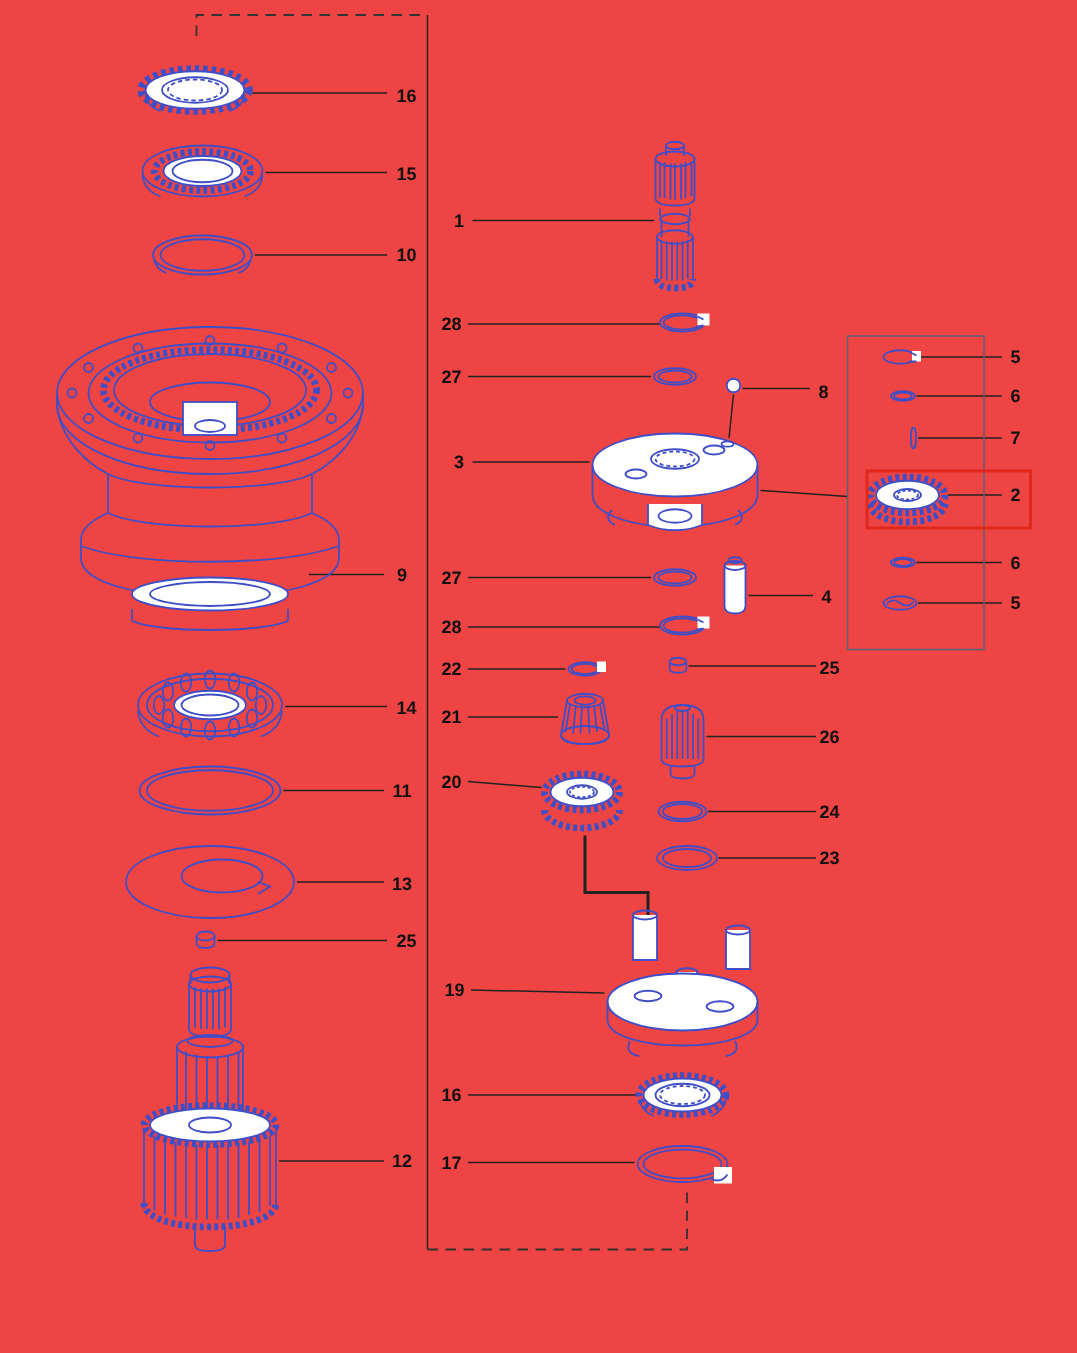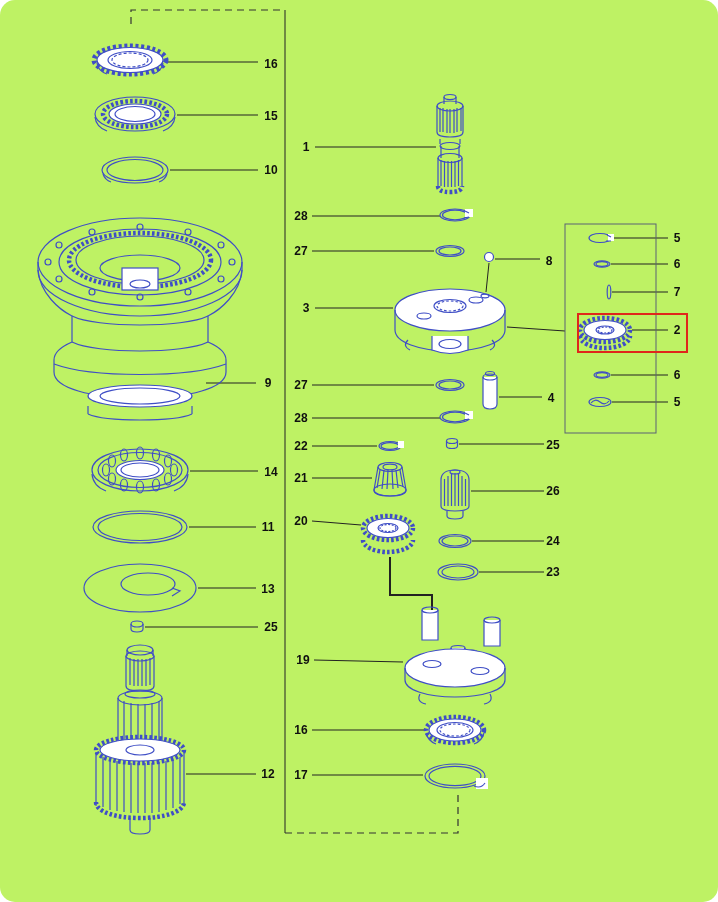--- a/index.html
+++ b/index.html
@@ -1,22 +1,21 @@
 <!DOCTYPE html>
 <html><head>
 <meta charset="utf-8">
 <style>
   html,body{margin:0;padding:0;background:#fff;}
   .canvas{
     position:relative;
     width:718px;height:902px;
-    background:#bef264;
+    background:#ef4444;
     font-family:"Liberation Sans", sans-serif;
     overflow:hidden;
-    border-radius:15px;
   }
   svg{position:absolute;left:0;top:0;}
   
   .p{stroke:#3f4ec6;fill:none;stroke-width:1.2;}
   .pf{stroke:#3f4ec6;fill:#ffffff;stroke-width:1.2;}
   .teeth{stroke:#3f4ec6;fill:none;stroke-width:5;stroke-dasharray:3 2.6;}
   .teeth2{stroke:#3f4ec6;fill:none;stroke-width:4.5;stroke-dasharray:2.6 2.2;}
   .gap{fill:#ffffff;stroke:none;}
   
   .L{stroke:#222222;fill:none;stroke-width:1;}

